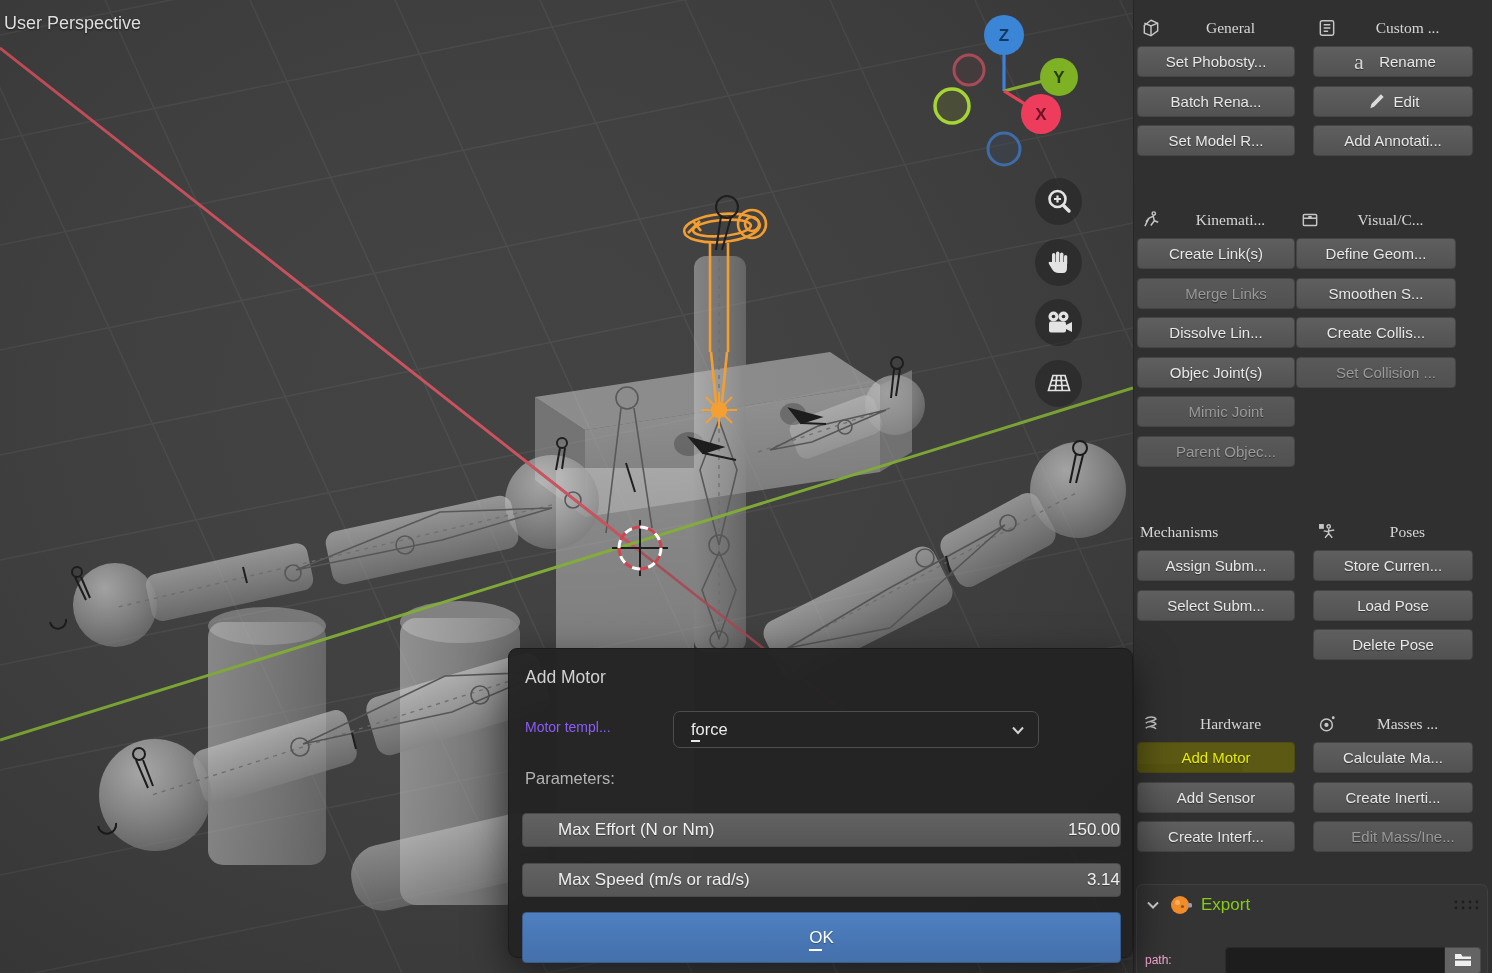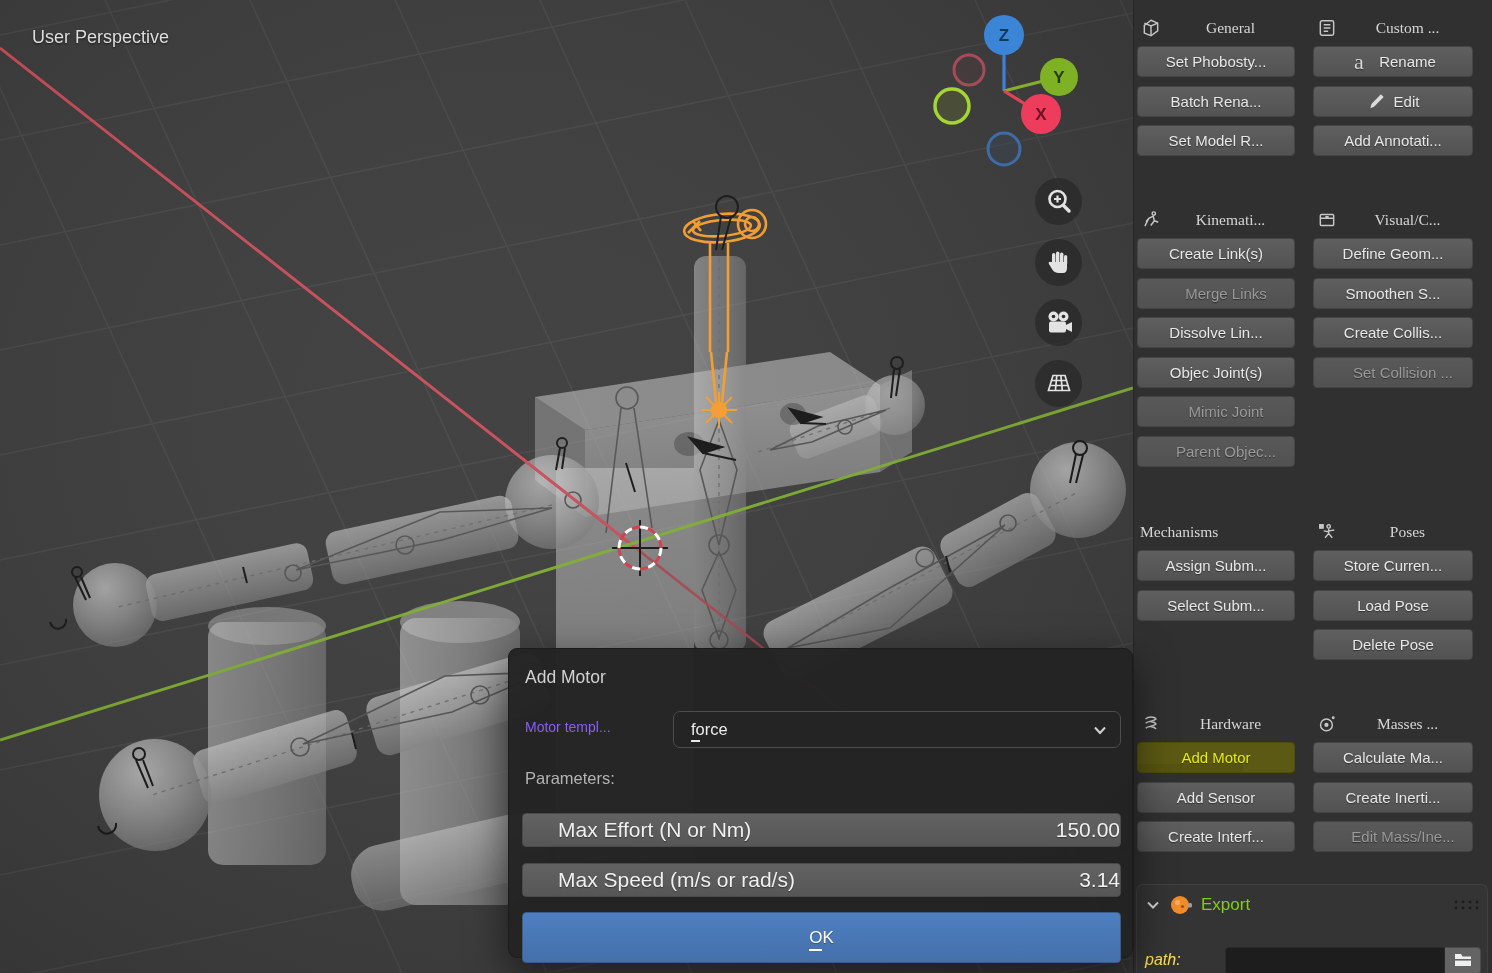--- a/index.html
+++ b/index.html
@@ -4,21 +4,21 @@
 <style>
   * { margin:0; padding:0; box-sizing:border-box; }
   html,body { width:1492px; height:973px; overflow:hidden; background:#303030;
     font-family:"Liberation Sans","DejaVu Sans",sans-serif; }
   #stage { position:relative; width:1492px; height:973px; }
 
   
   #viewport { position:absolute; left:0; top:0; width:1133px; height:973px; background:#3b3b3b; }
   #scene-svg { position:absolute; left:0; top:0; }
   .vp-header { position:absolute; color:#dedede; font-size:18px; text-shadow:0 1px 2px rgba(0,0,0,.6); z-index:3; }
-  #vp-line1 { left:32px; top:13px;margin-top:14px; }
+  #vp-line1 { left:4px; top:13px; }
   #vp-line2 { left:9px; top:48px; color:#e6e6e6; }
 
   
   #nav-gizmo { position:absolute; left:925px; top:8px; z-index:4; }
   .nav-tools { position:absolute; left:1035px; top:178px; z-index:4; }
   .tool-circle { position:absolute; left:0; width:47px; height:47px; border-radius:50%;
     background:rgba(32,32,32,.55); display:flex; align-items:center; justify-content:center; }
 
   
   #right-shelf { position:absolute; left:1133px; top:0; width:359px; height:973px; background:#303030; border-left:1px solid #262626; z-index:5; }
@@ -36,39 +36,39 @@
     background:#55530f; border-radius:4px 0 6px 6px; z-index:-0; opacity:.9; }
   .b-icon { display:flex; align-items:center; margin-right:7px; }
 
   
   #export-panel { position:absolute; left:2px; top:884px; width:352px; height:89px;
     background:#343434; border:1px solid #404040; border-bottom:none; border-radius:7px 7px 0 0; }
   #export-header { display:flex; align-items:center; gap:8px; padding:8px 8px 0 8px; color:#84cc16; font-size:17px; }
   #export-title { flex:0 0 auto; }
   #export-grip { margin-left:auto; }
   #path-row { position:absolute; left:8px; top:60px; width:336px; height:30px; display:flex; align-items:center; }
-  #path-label { color:#fde047; font-size:16px; width:80px;font-style:italic; }
+  #path-label { color:#f9a8d4; font-size:12px; width:80px; }
   #path-input { flex:1; height:27px; background:#1d1d1d; border:1px solid #2a2a2a; border-radius:4px 0 0 4px; color:#ddd; font-size:14px; padding:0 8px; outline:none; }
   #path-browse { width:36px; height:27px; background:#646464; border:1px solid #4a4a4a; border-left:none; border-radius:0 4px 4px 0; display:flex; align-items:center; justify-content:center; }
 
   
   #dialog { position:absolute; left:508px; top:648px; width:625px; height:310px; z-index:6;
     background:rgba(35,35,35,.97); border:1px solid #1b1b1b; border-radius:9px;
     box-shadow:0 14px 40px rgba(0,0,0,.55); color:#cfcfcf; }
   #dialog-title { position:absolute; left:16px; top:18px; font-size:17.5px; color:#d2d2d2; }
   #tpl-label { position:absolute; left:16px; top:70px; font-size:14px; color:#8b5cf6; white-space:nowrap; }
-  #tpl-dropdown { position:absolute; left:164px; top:62px; width:448px; height:37px; background:#242424;
+  #tpl-dropdown { position:absolute; left:164px; top:62px; width:366px; height:37px; background:#242424;
     border:1px solid #4d4d4d; border-radius:7px; display:flex; align-items:center; padding:0 12px 0 17px; }
   .dd-text { flex:1; color:#ececec; font-size:16.5px; position:relative; }
   .accel { position:relative; display:inline-block; }
   .accel::after { content:""; position:absolute; left:0; bottom:-3px; width:9px; height:2px; background:#e8e8e8; }
   #params-label { position:absolute; left:16px; top:120px; font-size:16.5px; color:#b3b3b3; }
   .fieldrow { position:absolute; left:13px; width:599px; height:34px; border-radius:4px;
     background:linear-gradient(#626262,#565656); border:1px solid #4a4a4a;
-    display:flex; align-items:center; font-size:21px; color:#f0f0f0; text-shadow:0 1px 1px rgba(0,0,0,.4); }
+    display:flex; align-items:center; font-size:17px; color:#f0f0f0; text-shadow:0 1px 1px rgba(0,0,0,.4); }
   .fieldrow .flabel { padding-left:35px; flex:1; }
   .fieldrow .fvalue { }
   #row-effort { top:164px; } #row-speed { top:214px; }
   #ok-btn { position:absolute; left:13px; top:263px; width:599px; height:51px; border-radius:4px;
     background:linear-gradient(#4e7fc0,#4470ab); border:1px solid #3a5c8c; display:flex; align-items:center; justify-content:center;
     color:#fff; font-size:17px; text-shadow:0 1px 1px rgba(0,0,0,.35); }
   #ok-btn .accel::after { width:13px; background:#fff; }
 </style>
 </head>
 <body>
@@ -391,21 +391,21 @@
           <div class="pbtn">
             <span class="b-label">Objec Joint(s)</span>
           </div>
           <div class="pbtn disabled">
             <span class="b-label">Mimic Joint</span>
           </div>
           <div class="pbtn disabled">
             <span class="b-label">Parent Objec...</span>
           </div>
         </div>
-        <div class="panel" style="left: 179px; top: 202px; width: 160px;">
+        <div class="panel" style="left: 162px; top: 202px; width: 160px;">
           <div class="panel-header">
             <span class="p-icon">
               <svg width="20" height="20" viewBox="0 0 18 18" fill="none" stroke="#c6c6c6" stroke-width="1.3">
                 <rect x="3" y="4" width="12" height="10" rx="1"></rect>
                 <path d="M3 7.5h12M7.5 6h3"></path>
               </svg>
             </span>
             <span class="p-title">Visual/C...</span>
           </div>
           <div class="pbtn">

